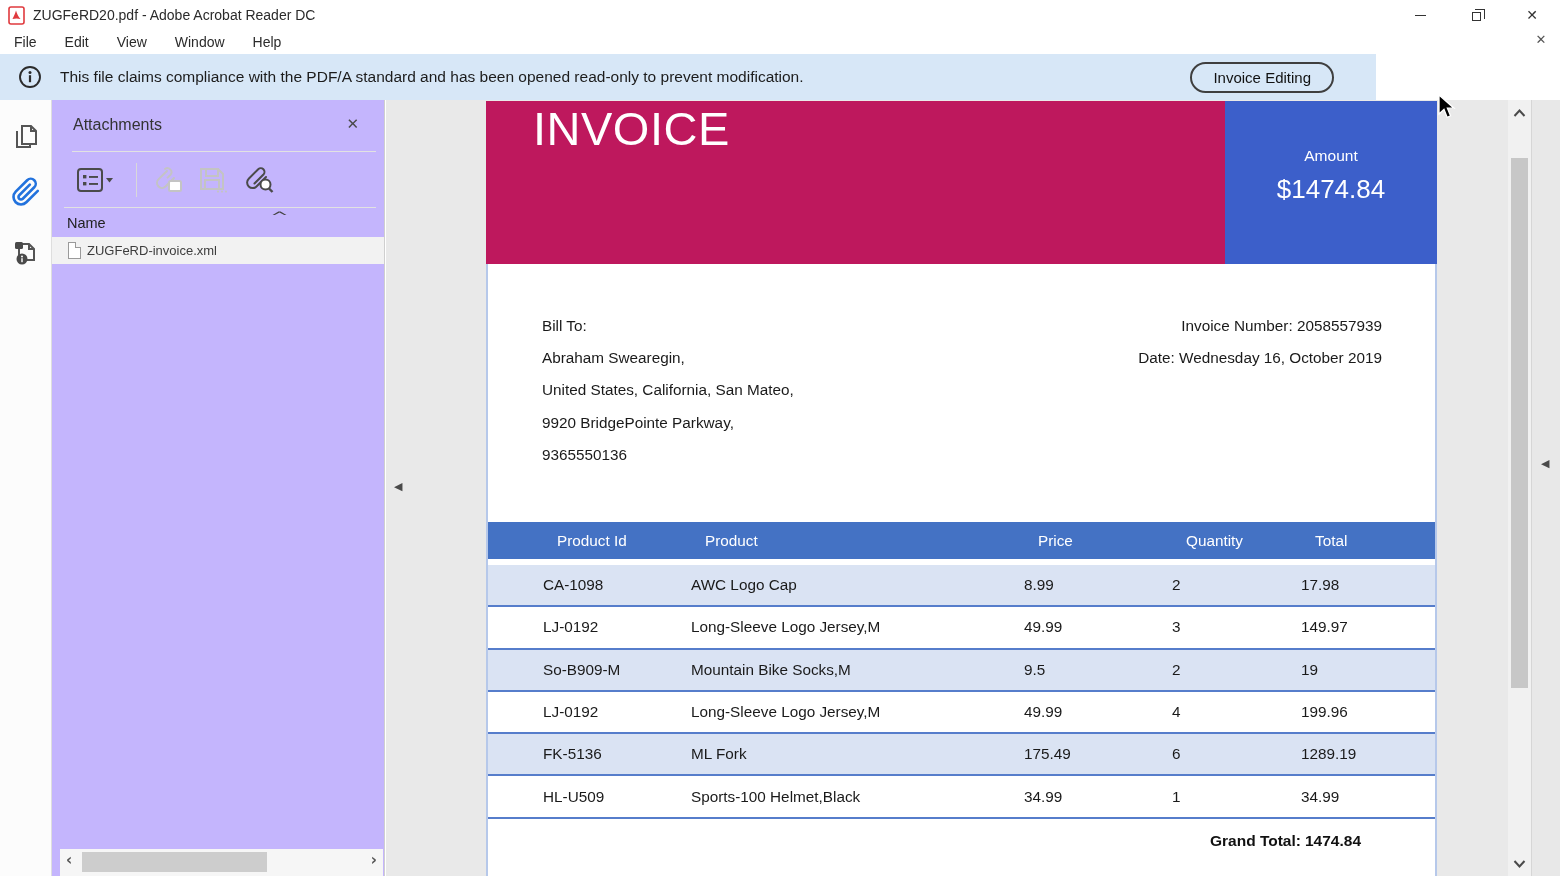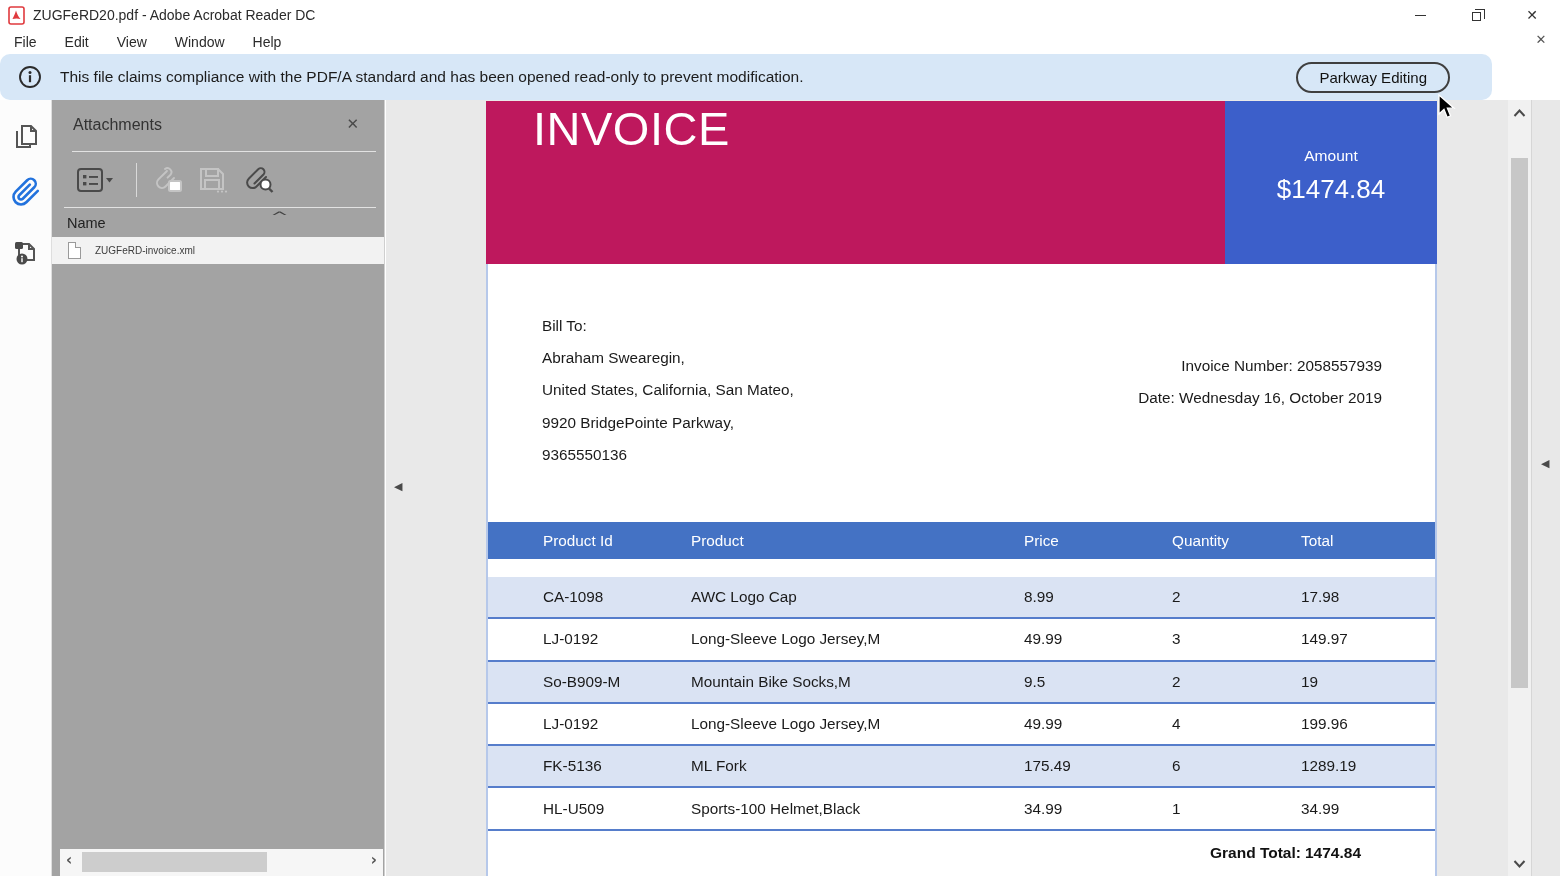--- a/index.html
+++ b/index.html
@@ -18,49 +18,49 @@
   .restore-glyph:before { content:""; position:absolute; left:2px; top:-4px; width:9px; height:9px; border:1.2px solid #333; border-bottom:none; border-left:none; }
   .close-glyph { font-size:14px; color:#333; }
 
   
   .menubar { position:absolute; left:0; top:30px; width:1560px; height:24px; background:#fff; display:flex; align-items:center; }
   .menu-item { font-size:14px; color:#2b2b2b; padding:2px 14px; cursor:default; }
   .menu-item:first-child { padding-left:8px; margin-left:6px; }
   .menubar-close { position:absolute; right:10px; top:2px; font-size:13px; color:#555; width:18px; text-align:center; }
 
   
-  .notifbar { position:absolute; left:0; top:54px; width:1492px; height:46px; background:#d7e7f7; display:flex; align-items:center;border-radius:10px; }
+  .notifbar { position:absolute; left:0; top:54px; width:1376px; height:46px; background:#d7e7f7; display:flex; align-items:center; }
   .info-icon { margin-left:18px; width:24px; height:24px; flex:none; }
   .notif-text { margin-left:18px; font-size:15.5px; color:#1c1c1c; }
   .enable-btn { position:absolute; right:42px; top:8px; height:31px; border:2px solid #3f3f3f; border-radius:16px; background:transparent; font-family:"Liberation Sans",sans-serif; font-size:15px; color:#111; padding:0 21px; line-height:27px; }
 
   
   .main { position:absolute; left:0; top:100px; width:1560px; height:776px; }
 
   
   .left-rail { position:absolute; left:0; top:0; width:52px; height:776px; background:#fcfcfc; border-right:1px solid #dedede; }
   .rail-btn { position:absolute; left:0; width:52px; height:40px; display:flex; align-items:center; justify-content:center; }
 
   
-  .attach-panel { position:absolute; left:52px; top:0; width:333px; height:776px; background:#a3a3a3; border-right:1px solid #cfcfcf; }
+  .attach-panel { position:absolute; left:52px; top:0; width:333px; height:776px; background:#c4b5fd; border-right:1px solid #cfcfcf; }
   .ap-header { position:absolute; left:0; top:12px; width:100%; height:30px; }
   .ap-title { position:absolute; left:21px; top:4px; font-size:16px; color:#333; }
   .ap-close { position:absolute; right:25px; top:3px; font-size:15px; color:#4a4a4a; }
   .ap-div1 { position:absolute; left:20px; right:8px; top:51px; border-top:1px solid #e2e2e2; }
   .ap-toolbar { position:absolute; left:24px; top:60px; height:40px; display:flex; align-items:center; }
   .tb-sep { width:1px; height:34px; background:#d9d9d9; margin:0 14px 0 10px; }
   .tb-icon { margin-right:12px; display:flex; align-items:center; }
   .ap-div2 { position:absolute; left:12px; right:8px; top:107px; border-top:1px solid #e2e2e2; }
   .ap-namehdr { position:absolute; left:0; top:108px; width:100%; height:28px; }
   .ap-name-label { position:absolute; left:15px; top:7px; font-size:14.5px; color:#222; }
   .ap-sort { position:absolute; left:222px; top:1px; font-size:13px; color:#444; transform:scaleX(1.7); }
   .ap-filerow { position:absolute; left:0; top:137px; width:100%; height:27px; background:#f2f2f2; display:flex; align-items:center; }
   .file-icon { margin-left:16px; width:13px; height:17px; border:1.3px solid #9a9a9a; position:relative; background:#fff; flex:none; }
   .file-icon:before { content:""; position:absolute; right:-1px; top:-1px; width:5px; height:5px; background:#f2f2f2; border-left:1.3px solid #9a9a9a; border-bottom:1.3px solid #9a9a9a; }
-  .file-label { margin-left:14px; font-size:10px; color:#3d3d3d; }
+  .file-label { margin-left:6px; font-size:13px; color:#3d3d3d; }
   .ap-hscroll { position:absolute; left:8px; right:1px; bottom:0; height:27px; background:#f6f6f6; }
   .hs-arrow { position:absolute; top:2px; font-size:15px; color:#555; font-weight:bold; }
   .hs-left { left:6px; }
   .hs-right { right:6px; }
   .hs-thumb { position:absolute; left:22px; top:3px; width:185px; height:20px; background:#cdcdcd; }
 
   
   .doc-area { position:absolute; left:386px; top:0; width:1122px; height:776px; background:#e9e9e9; overflow:hidden; }
   .panel-collapse { position:absolute; left:8px; top:380px; font-size:11px; color:#4a4a4a; }
 
@@ -68,24 +68,24 @@
   .page-header { display:flex; height:163px; }
   .ph-left { flex:1; background:#be185d; display:flex; align-items:flex-start; }
   .invoice-title { margin-left:47px; font-size:47px; color:#fff; letter-spacing:0.5px; font-weight:400; }
   .ph-right { width:212px; background:#3c5fca; color:#fff; display:flex; flex-direction:column; align-items:center; justify-content:center; padding-bottom:14px; }
   .amount-label { font-size:15.5px; margin-bottom:9px; }
   .amount-value { font-size:26px; }
   .page-body { height:627px; border-left:2px solid #b6c8ea; border-right:2px solid #b6c8ea; background:#fff; }
 
   .info-section { position:relative; height:258px; font-size:15.3px; color:#1a1a1a; }
   .billto { position:absolute; left:54px; top:46px; line-height:32.2px; }
-  .inv-meta { position:absolute; right:53px; top:46px; line-height:32.2px; text-align:right;margin-top:40px; }
+  .inv-meta { position:absolute; right:53px; top:46px; line-height:32.2px; text-align:right; }
 
   .inv-table { width:100%; font-size:15.3px; color:#1a1a1a; }
-  .t-hdr { display:grid; grid-template-columns:148px 333px 148px 129px auto; padding-left:55px; height:37px; align-items:center; background:#4472c4; color:#fff; margin-bottom:18px; }
+  .t-hdr { display:grid; grid-template-columns:148px 333px 148px 129px auto; padding-left:69px; height:37px; align-items:center; background:#4472c4; color:#fff; margin-bottom:6px; }
   .t-row { display:grid; grid-template-columns:148px 333px 148px 129px auto; padding-left:55px; height:42.3px; align-items:center; border-bottom:2px solid #567dcb; background:#fff; }
   .t-row.alt { background:#dae3f3; }
   .grand-total { display:flex; justify-content:flex-end; padding-right:74px; padding-top:13px; font-size:15.5px; font-weight:bold; color:#111; gap:4px; }
 
   
   .v-scroll { position:absolute; left:1508px; top:0; width:23px; height:776px; background:#f1f1f1; }
   .vs-arrow { position:absolute; left:0; width:23px; height:20px; display:flex; align-items:center; justify-content:center; }
   .vs-thumb { position:absolute; left:3px; top:58px; width:17px; height:530px; background:#c7c7c7; }
 
   
@@ -130,21 +130,21 @@
 
 <div class="notifbar">
   <span class="info-icon">
     <svg width="24" height="24" viewBox="0 0 24 24">
       <circle cx="12" cy="12" r="10" fill="none" stroke="#2b2b2b" stroke-width="1.9"></circle>
       <circle cx="12" cy="7.4" r="1.5" fill="#2b2b2b"></circle>
       <rect x="10.9" y="10.2" width="2.2" height="7" fill="#2b2b2b"></rect>
     </svg>
   </span>
   <span class="notif-text">This file claims compliance with the PDF/A standard and has been opened read-only to prevent modification.</span>
-  <button class="enable-btn">Parkway Editing</button>
+  <button class="enable-btn">Invoice Editing</button>
 </div>
 
 <div class="main">
 
   <div class="left-rail">
     <div class="rail-btn" style="top:17px;">
       <svg width="26" height="28" viewBox="0 0 26 28">
         <path d="M4 8 v16 h13 v-3" fill="none" stroke="#555" stroke-width="2"></path>
         <path d="M9 3 h9 l5 5 v13 h-14 z" fill="none" stroke="#555" stroke-width="2"></path>
         <path d="M18 3 v5 h5" fill="none" stroke="#555" stroke-width="2"></path>

